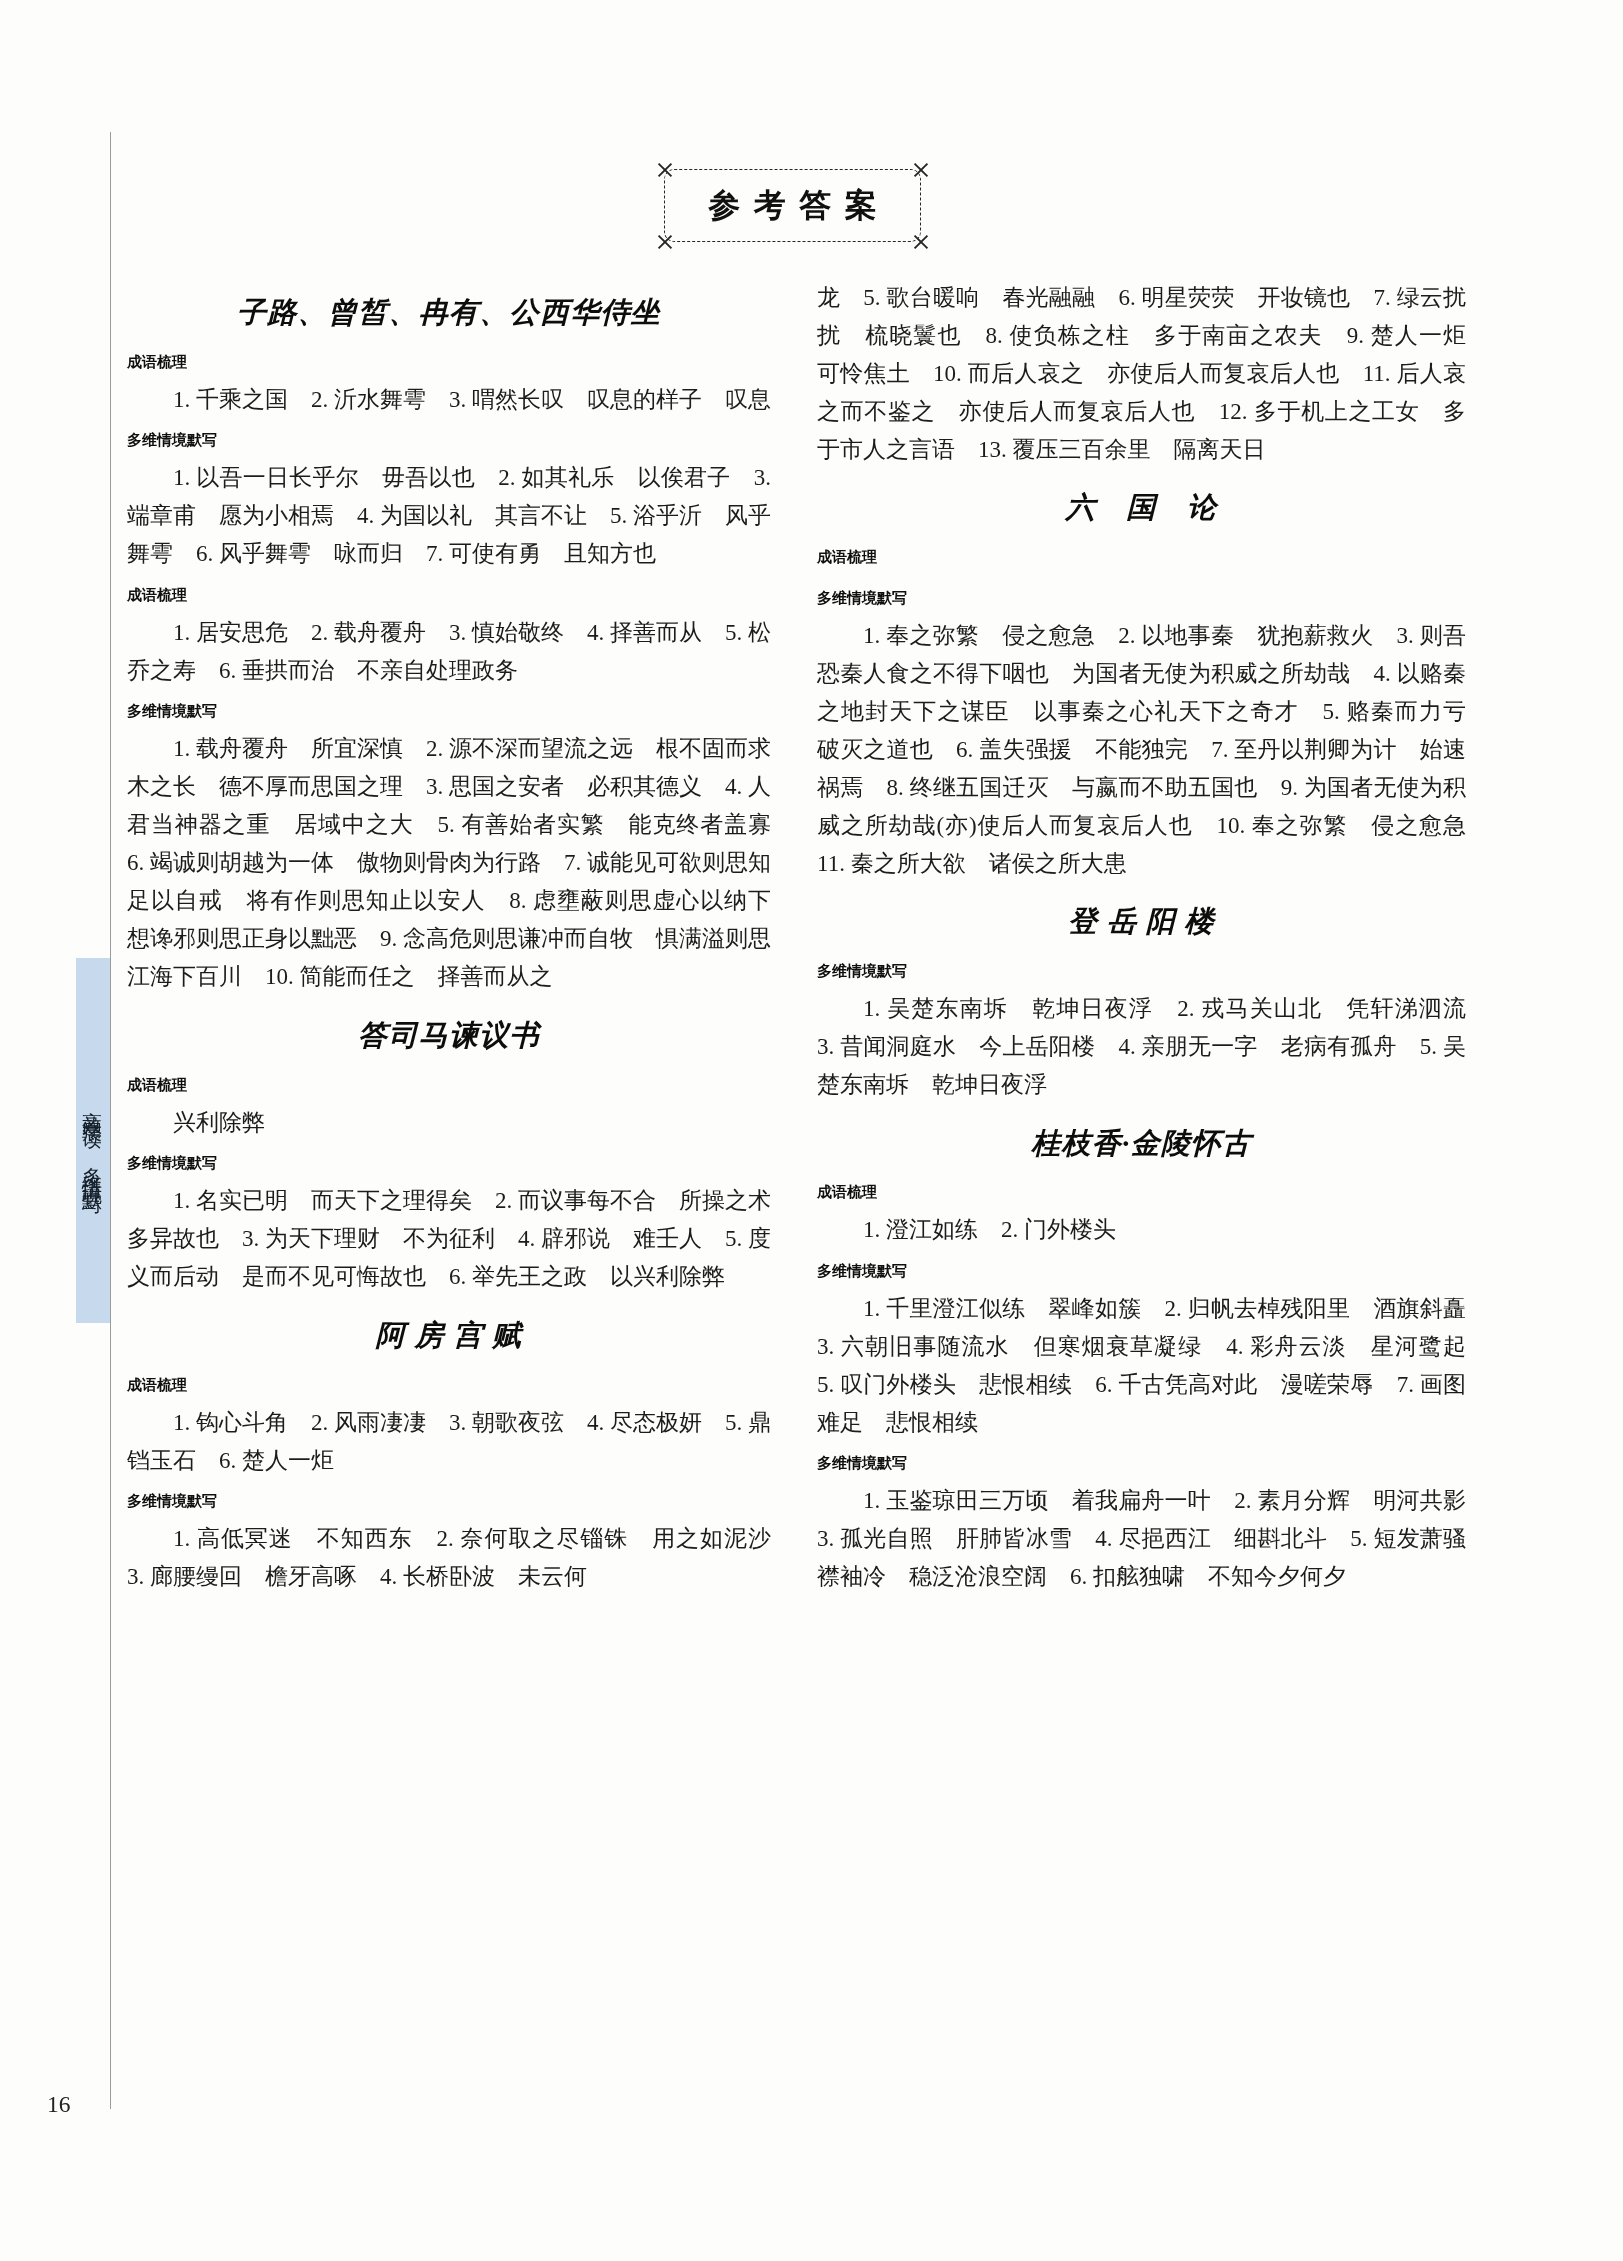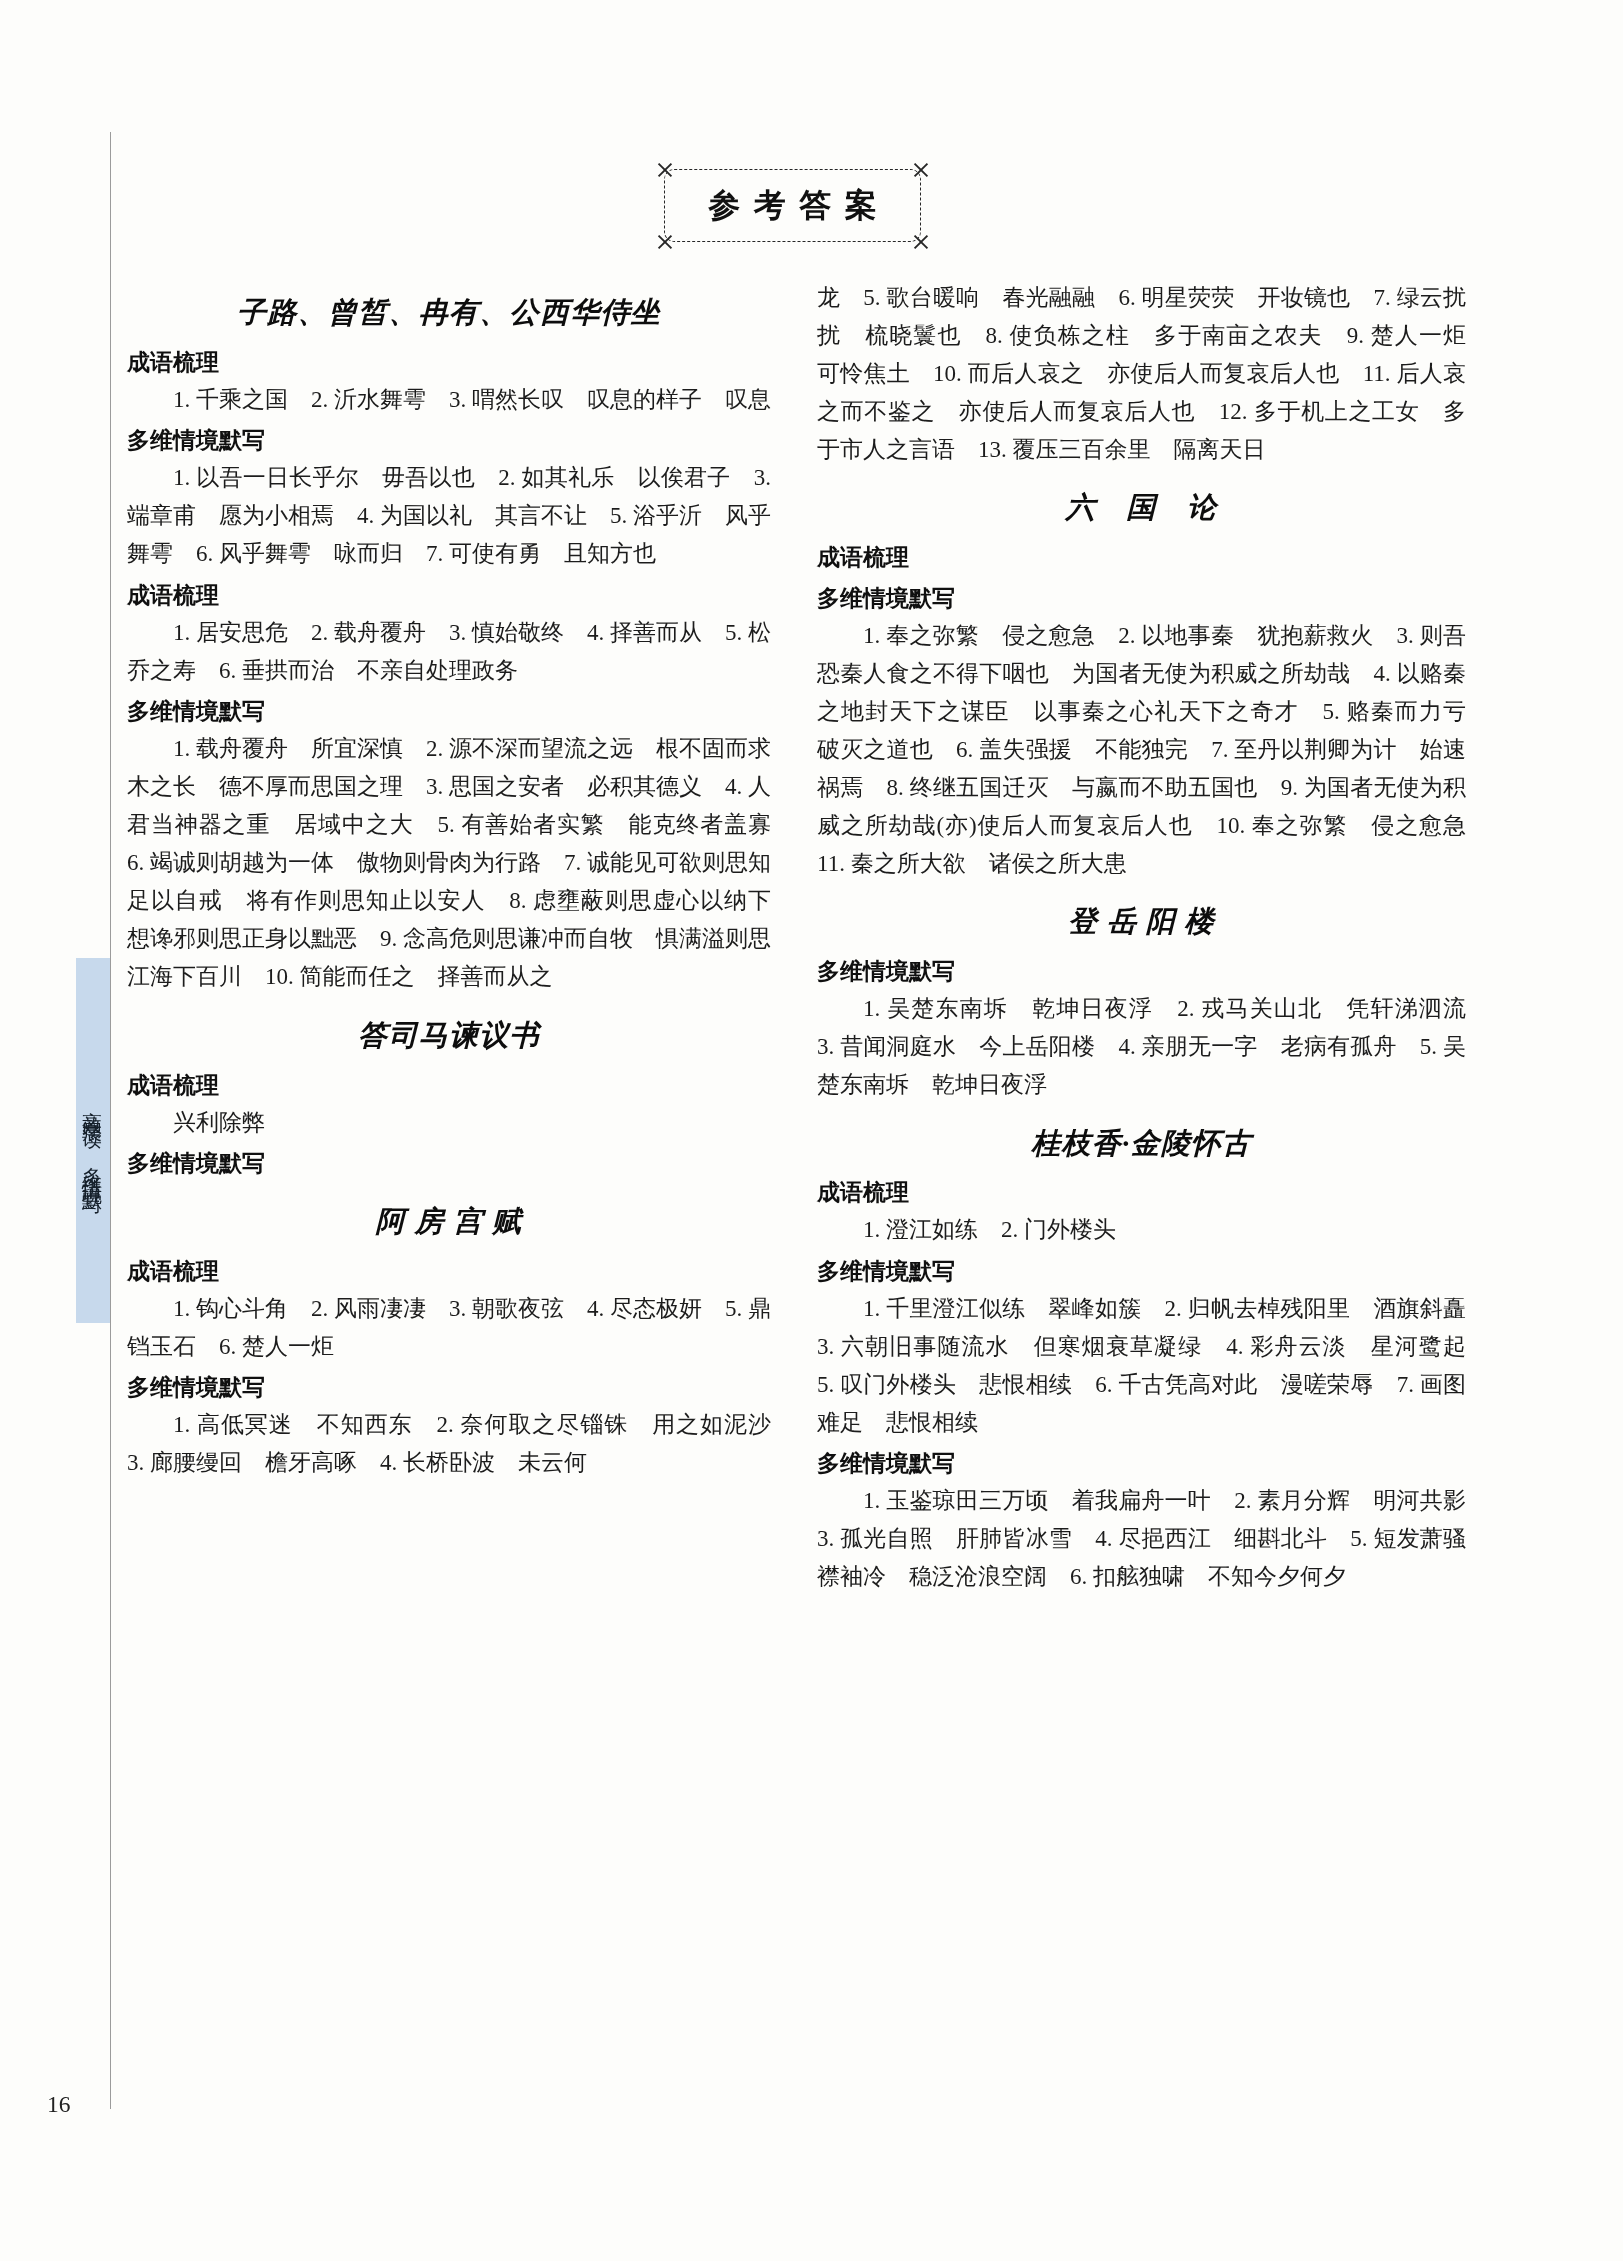--- a/index.html
+++ b/index.html
@@ -89,21 +89,21 @@
     margin: 20.4px 0 12.7px 0;
     line-height: 1.25;
     letter-spacing: 1.3px;
     font-style: italic;
   }
   .section:first-child .section-title { margin-top: 0; }
 
   .block-label {
     font-family: "Liberation Sans", "DejaVu Sans", sans-serif;
     font-weight: bold;
-    font-size: 23px;
+    font-size: 15px;
     line-height: 38px;
     margin-top: 2.5px;
     color: #101010;
     text-align: left;
   }
 
   .answer-text {
     font-size: 23px;
     line-height: 38px;
     text-indent: 46px;
@@ -162,20 +162,21 @@
       <div class="block-label">成语梳理</div>
       <p class="answer-text">1. 居安思危　2. 载舟覆舟　3. 慎始敬终　4. 择善而从　5. 松乔之寿　6. 垂拱而治　不亲自处理政务</p>
       <div class="block-label">多维情境默写</div>
       <p class="answer-text">1. 载舟覆舟　所宜深慎　2. 源不深而望流之远　根不固而求木之长　德不厚而思国之理　3. 思国之安者　必积其德义　4. 人君当神器之重　居域中之大　5. 有善始者实繁　能克终者盖寡　6. 竭诚则胡越为一体　傲物则骨肉为行路　7. 诚能见可欲则思知足以自戒　将有作则思知止以安人　8. 虑壅蔽则思虚心以纳下　想谗邪则思正身以黜恶　9. 念高危则思谦冲而自牧　惧满溢则思江海下百川　10. 简能而任之　择善而从之</p>
     </section>
     <section class="section">
       <h2 class="section-title">答司马谏议书</h2>
       <div class="block-label">成语梳理</div>
       <p class="answer-text">兴利除弊</p>
       <div class="block-label">多维情境默写</div>
+      <p class="answer-text">1. 名实已明　而天下之理得矣　2. 而议事每不合　所操之术多异故也　3. 为天下理财　不为征利　4. 辟邪说　难壬人　5. 度义而后动　是而不见可悔故也　6. 举先王之政　以兴利除弊</p>
     </section>
     <section class="section">
       <h2 class="section-title">阿 房 宫 赋</h2>
       <div class="block-label">成语梳理</div>
       <p class="answer-text">1. 钩心斗角　2. 风雨凄凄　3. 朝歌夜弦　4. 尽态极妍　5. 鼎铛玉石　6. 楚人一炬</p>
       <div class="block-label">多维情境默写</div>
       <p class="answer-text">1. 高低冥迷　不知西东　2. 奈何取之尽锱铢　用之如泥沙　3. 廊腰缦回　檐牙高啄　4. 长桥卧波　未云何</p>
     </section>
   </div>
 <div class="col col-right">

